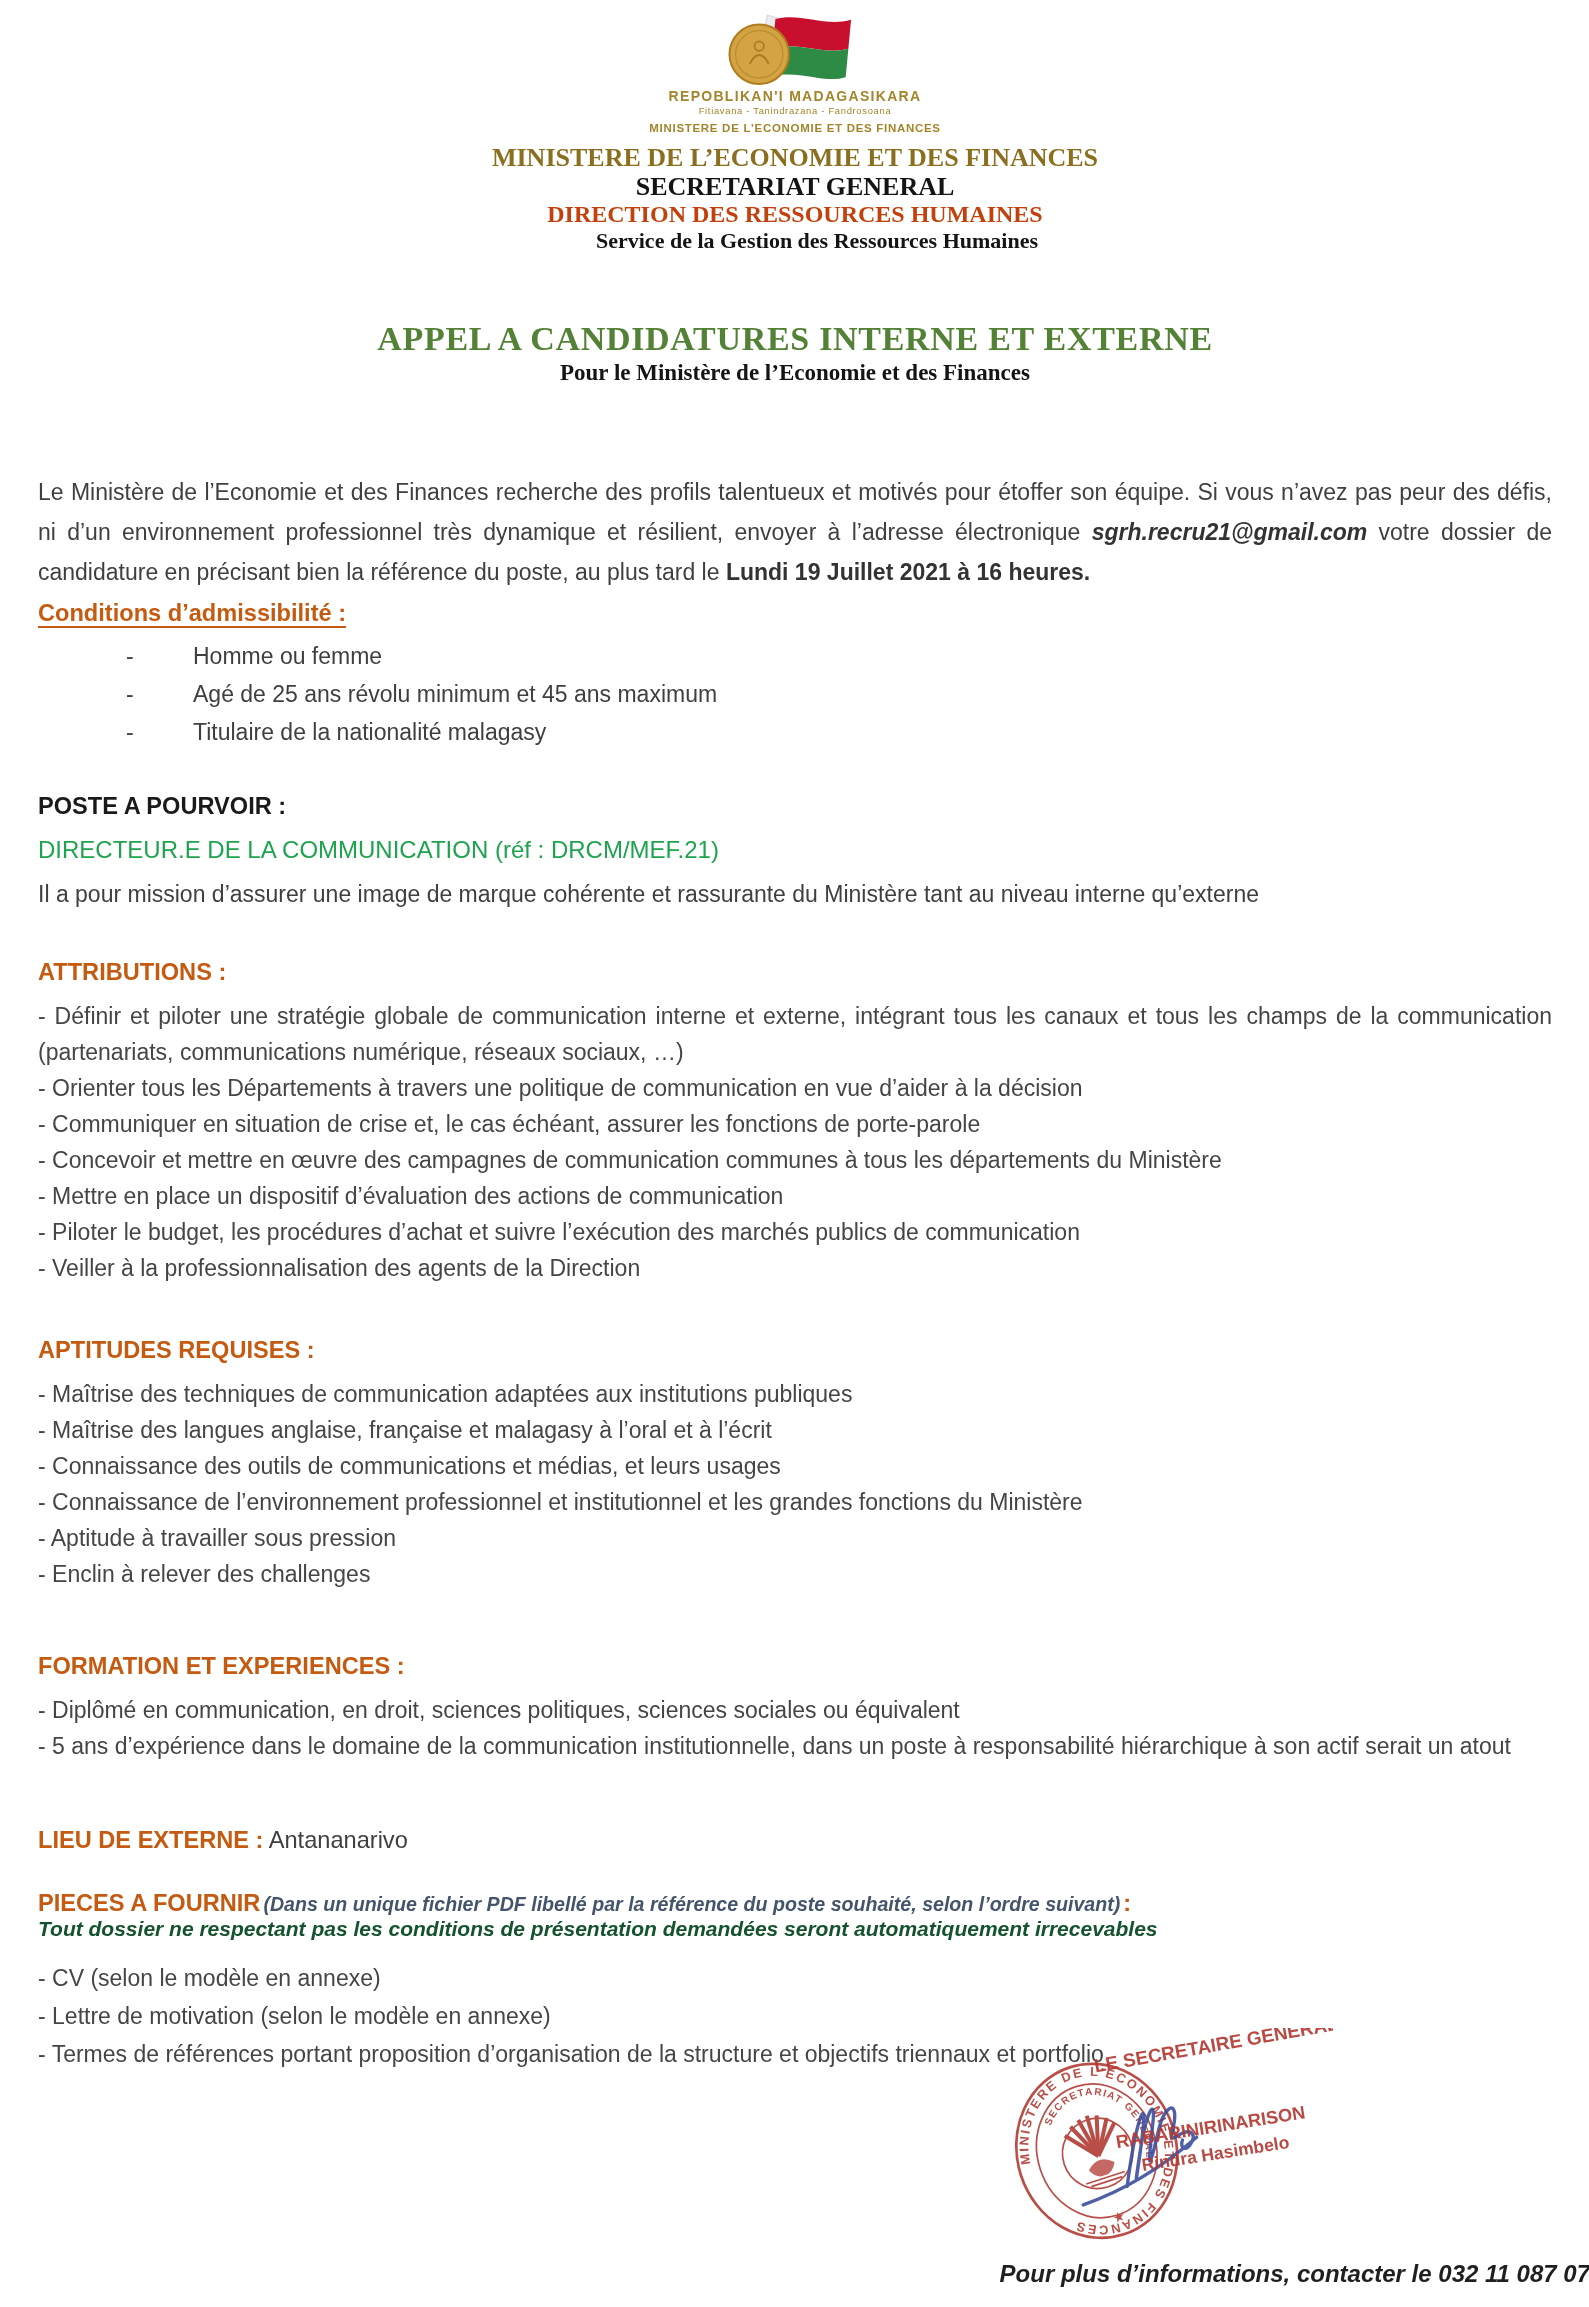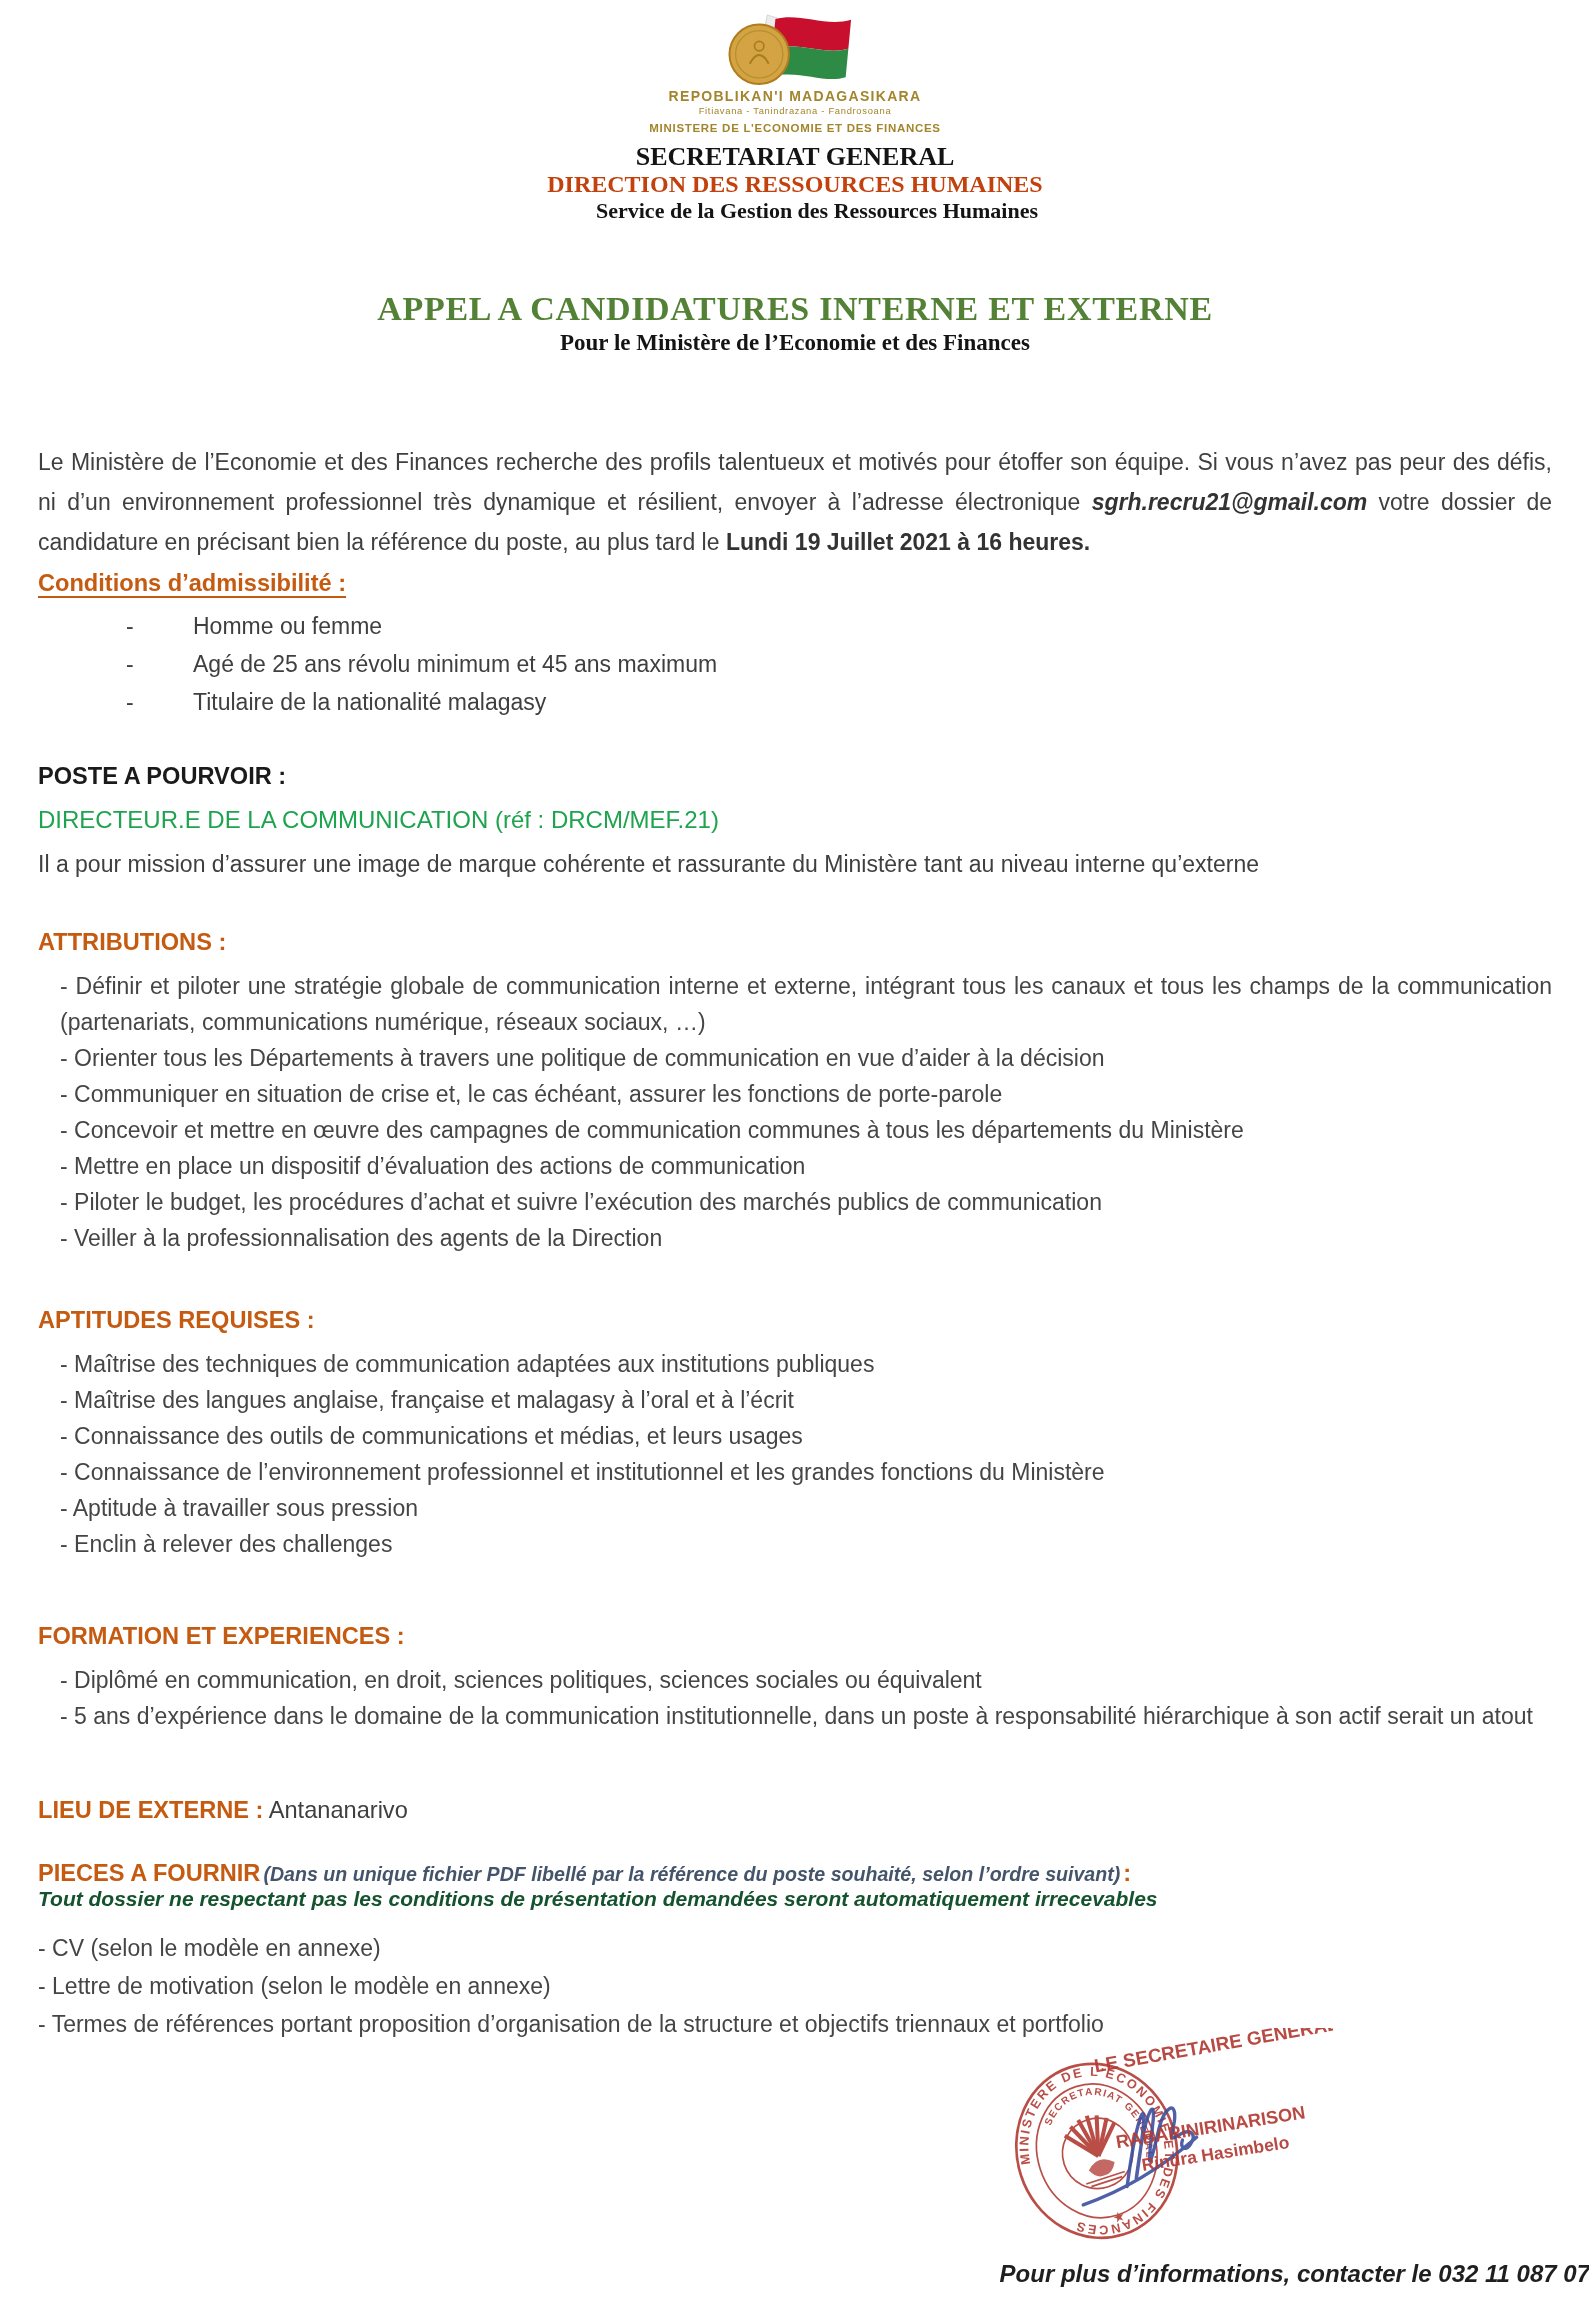--- a/index.html
+++ b/index.html
@@ -46,21 +46,21 @@
   .bullet .dash { display:inline-block; width:67px; }
 
   .poste-block { margin-top:42px; }
   .poste-heading { font-size:23.6px; font-weight:bold; color:#1a1a1a; }
   .poste-title   { margin-top:16px; font-size:24px; color:#1ea44f; }
   .poste-mission { margin-top:17.5px; font-size:23px; color:#3f3f3f; }
 
   .attributions-block { margin-top:51px; }
   .aptitudes-block    { margin-top:51px; }
   .formation-block    { margin-top:61px; }
-  .list { margin-top:12px; font-size:23px; line-height:36px; text-align:justify; color:#454545;margin-left:22px; }
+  .list { margin-top:12px; font-size:23px; line-height:36px; text-align:justify; color:#454545; }
 
   .lieu-line { margin-top:63px; font-size:23.6px; }
   .lieu-label { font-weight:bold; color:#c55a11; }
   .lieu-value { color:#3f3f3f; }
 
   .pieces-block { margin-top:36px; }
   .pieces-label { font-size:23.6px; font-weight:bold; color:#c55a11; }
   .pieces-note  { font-size:19.6px; font-style:italic; font-weight:bold; color:#44546a; }
   .pieces-colon { font-size:23.6px; font-weight:bold; color:#c55a11; }
   .pieces-warning { font-size:21px; font-style:italic; font-weight:bold; color:#14532d; }
@@ -91,20 +91,21 @@
       <circle cx="52" cy="64" r="35" fill="none" stroke="#b8912e" stroke-width="2"></circle>
       <path d="M38,78 Q52,52 66,78" fill="none" stroke="#a87c1f" stroke-width="3"></path>
       <circle cx="52" cy="52" r="7" fill="none" stroke="#a87c1f" stroke-width="2.5"></circle>
     </svg>
     <div class="logo-country">REPOBLIKAN'I MADAGASIKARA</div>
     <div class="logo-motto">Fitiavana - Tanindrazana - Fandrosoana</div>
     <div class="logo-min">MINISTERE DE L'ECONOMIE ET DES FINANCES</div>
   </div>
 
   <div class="header-block">
+    <div class="h-gold">MINISTERE DE L’ECONOMIE ET DES FINANCES</div>
     <div class="h-black1">SECRETARIAT GENERAL</div>
     <div class="h-black2">DIRECTION DES RESSOURCES HUMAINES</div>
     <div class="h-black3">Service de la Gestion des Ressources Humaines</div>
   </div>
 
   <div class="title-block">
     <div class="main-title">APPEL A CANDIDATURES INTERNE ET EXTERNE</div>
     <div class="sub-title">Pour le Ministère de l’Economie et des Finances</div>
   </div>
 

